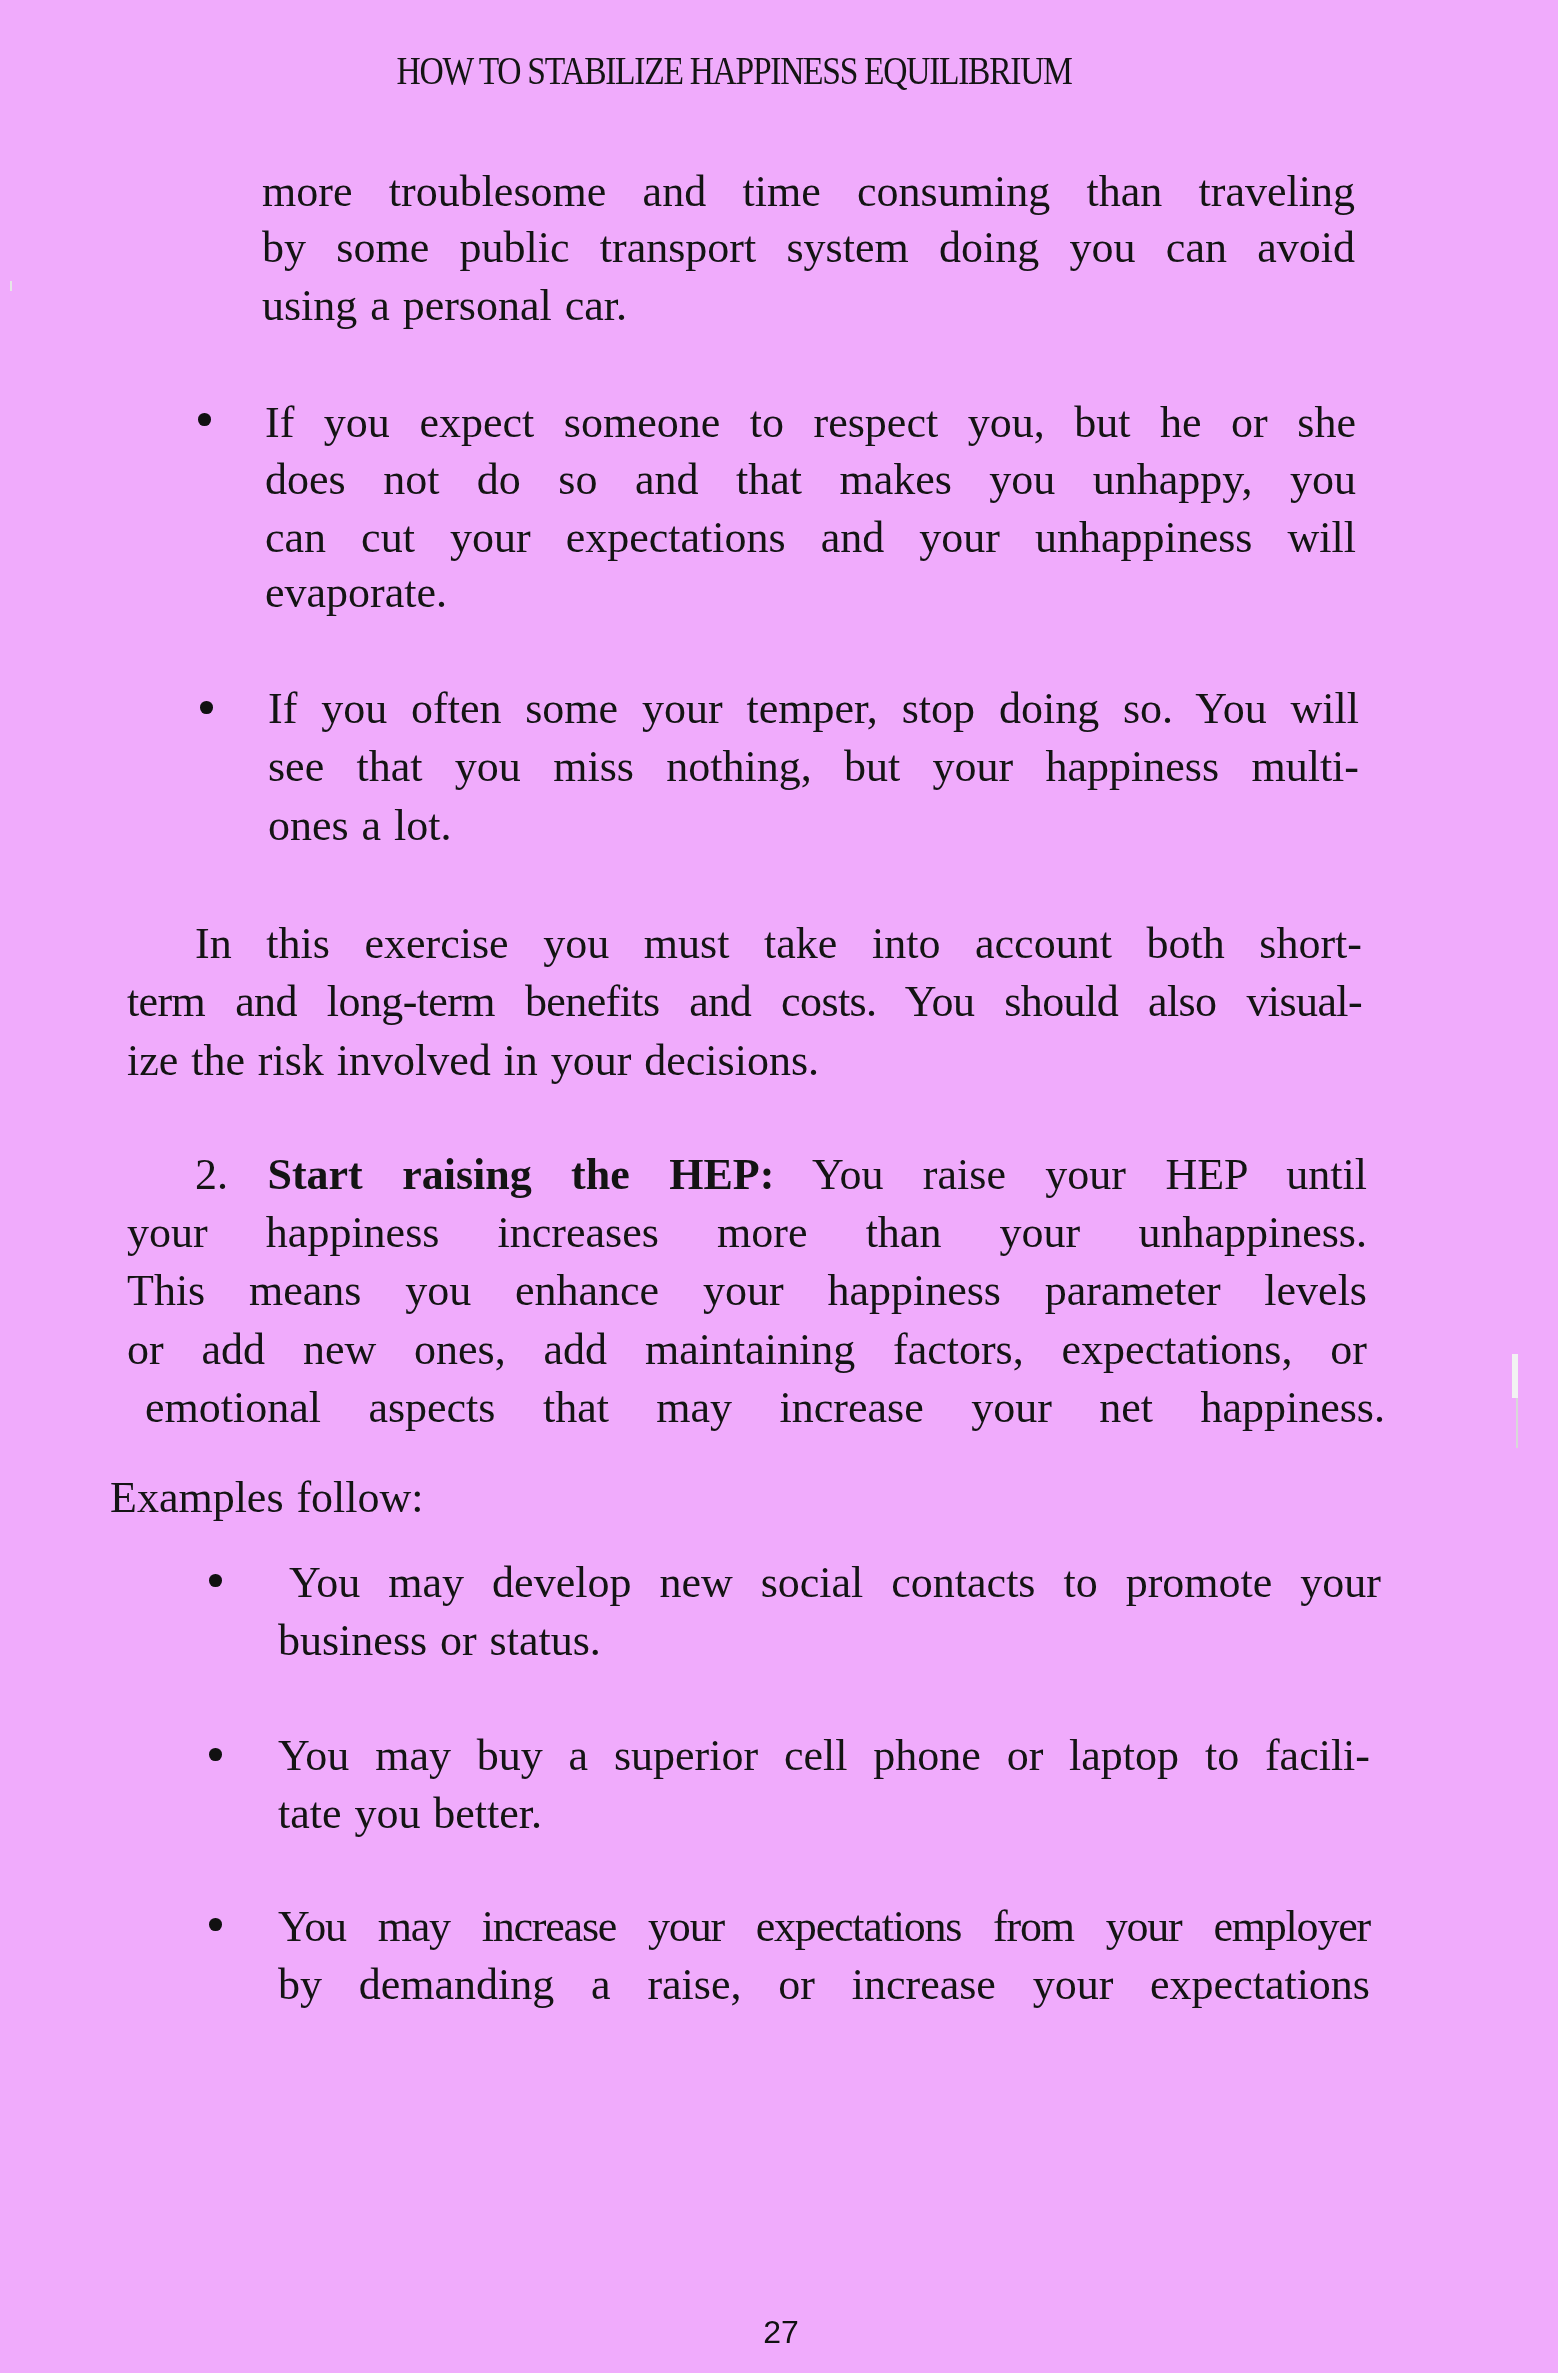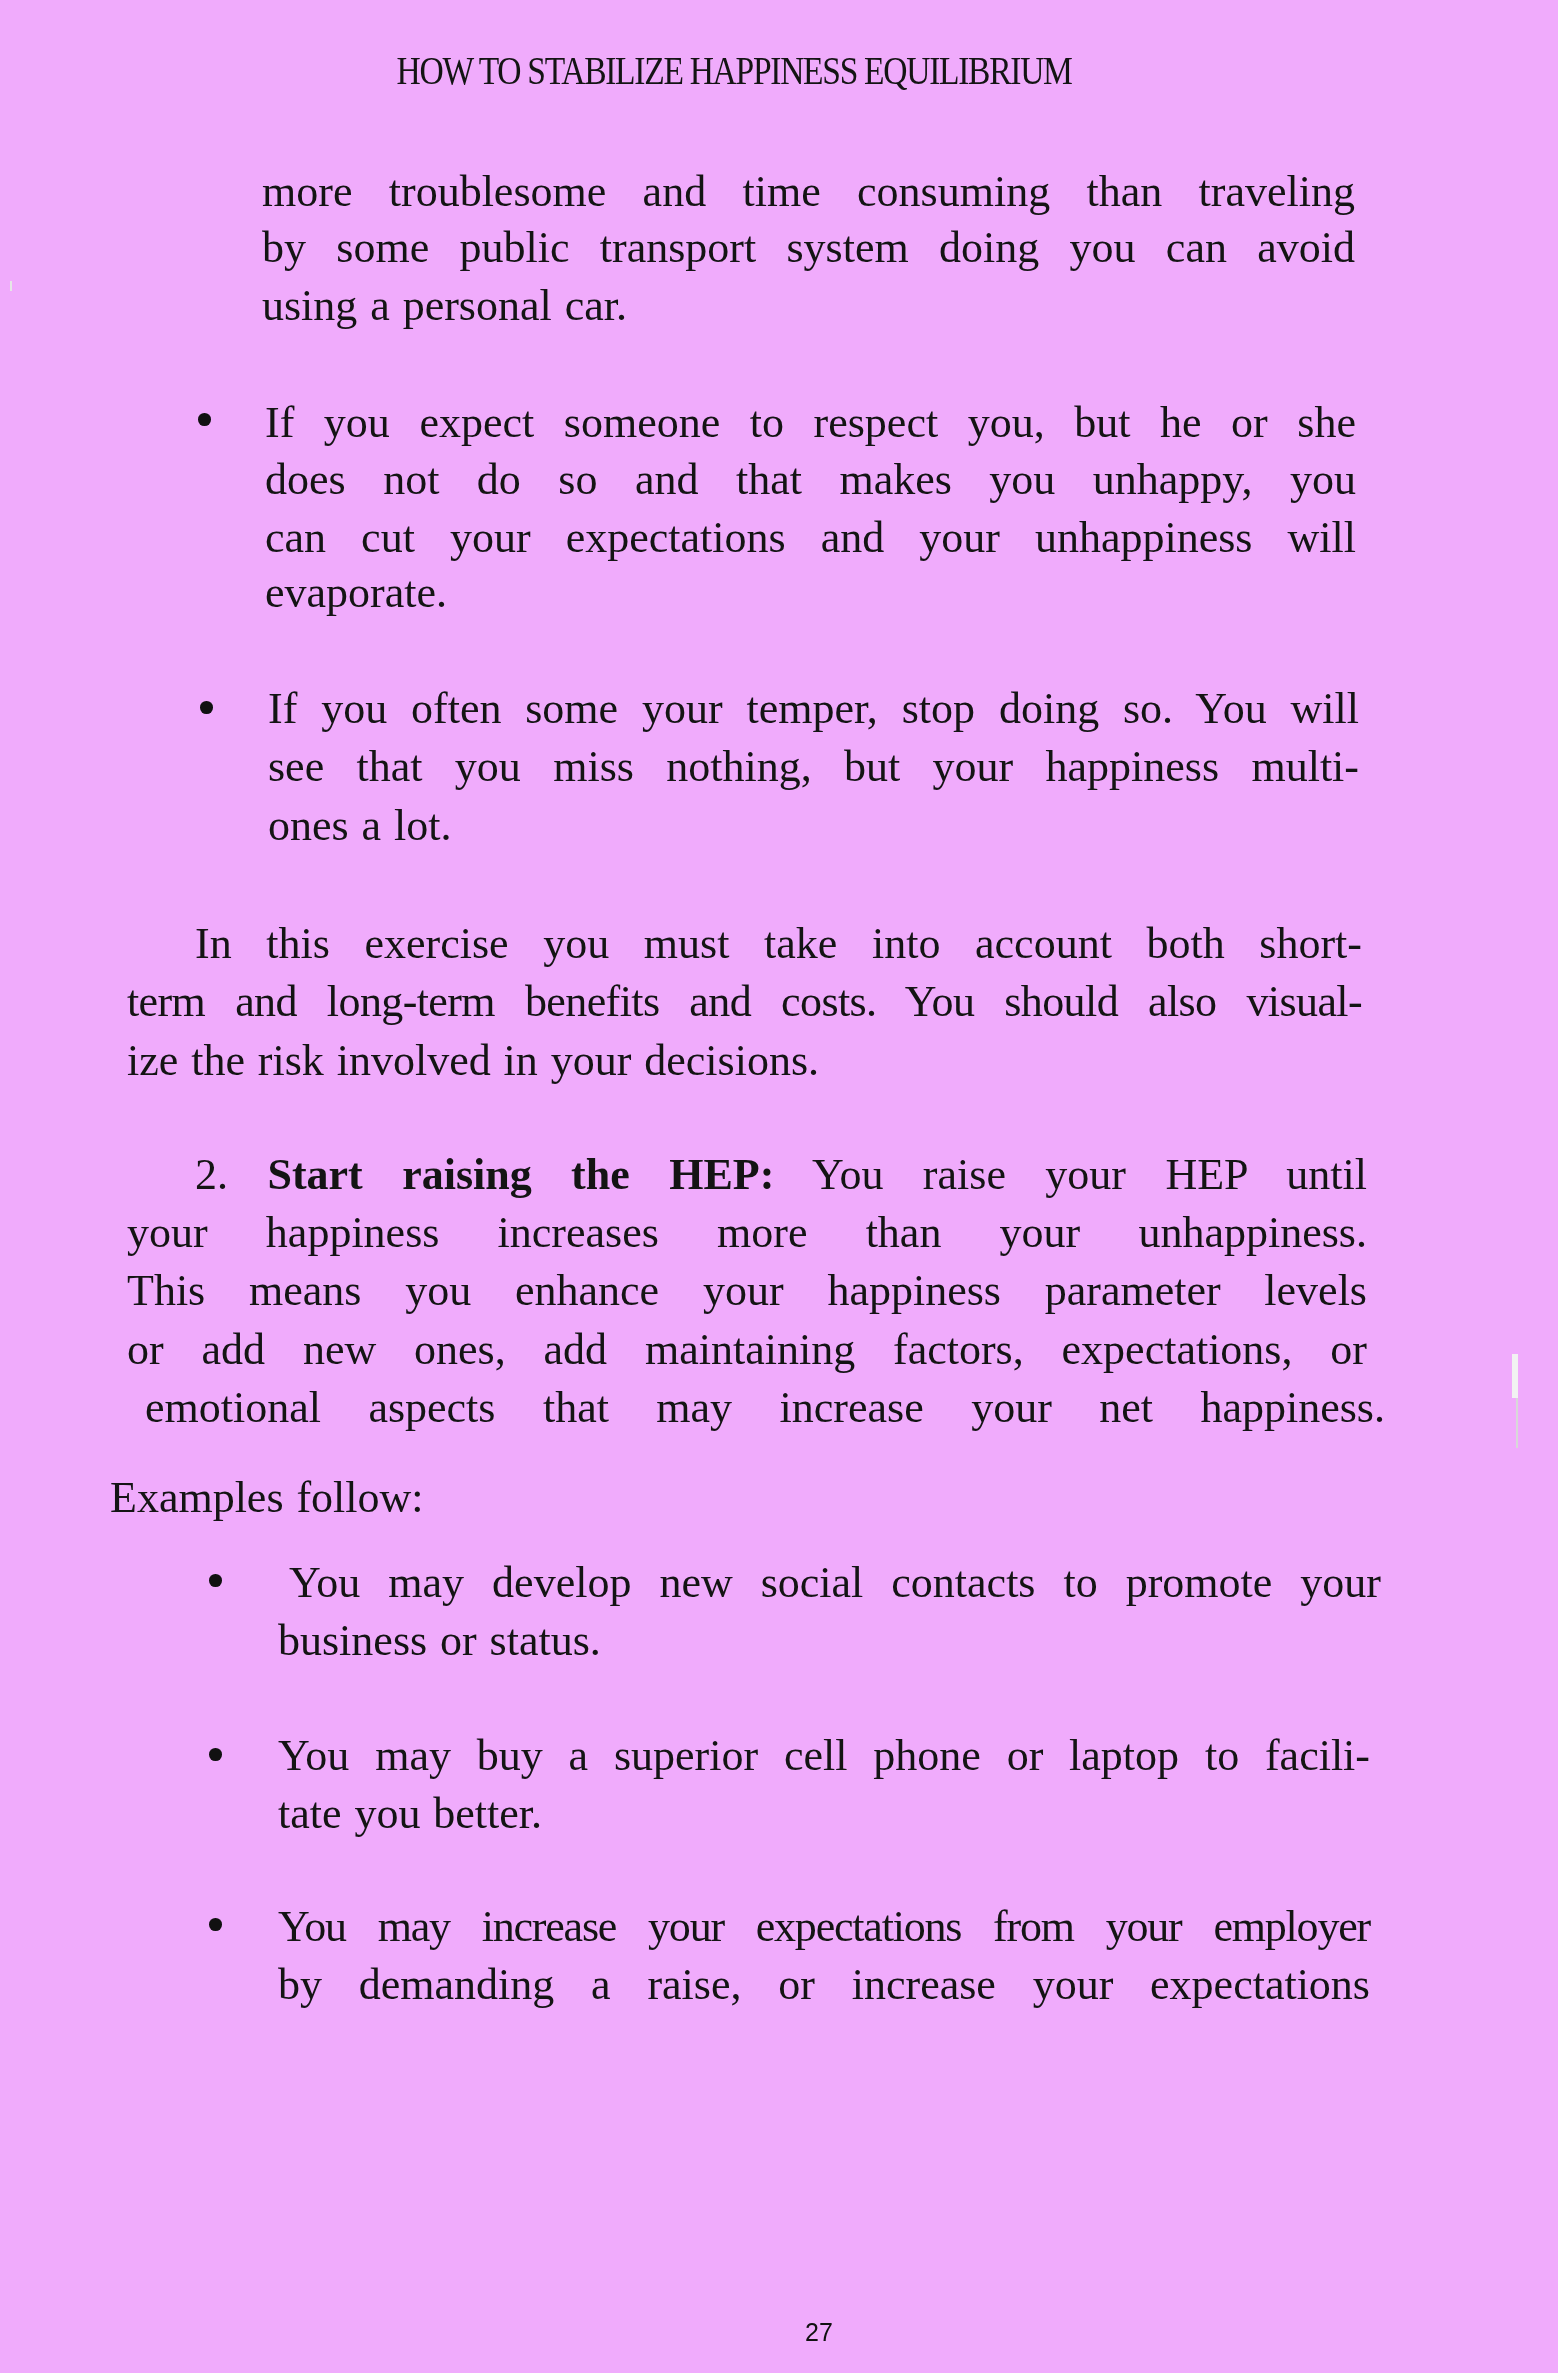--- a/index.html
+++ b/index.html
@@ -7,22 +7,22 @@
          font-family: "Liberation Serif", "DejaVu Serif", serif; color: #141414; }
   .page { position: absolute; left: 0; top: 0; width: 1558px; height: 2374px; background: #f0abfc; }
   .running-head { position: absolute; left: 311px; width: 846px; top: 49px; font-size: 39px;
                   line-height: 43px; letter-spacing: -1.5px; white-space: nowrap; text-align: center;
                   transform: scaleX(0.86); transform-origin: left top; width: 984px; }
   .ln { position: absolute; font-size: 44px; line-height: 58px; height: 58px; white-space: nowrap;
         text-align: justify; text-align-last: justify; word-spacing: 1.9px; transform-origin: left top; }
   .ln.last { text-align: left; text-align-last: left; }
   .bullet { position: absolute; width: 12.6px; height: 12.6px; border-radius: 50%; background: #111; }
   .bold { font-weight: bold; }
-  .page-number { position: absolute; left: 785px; width: 68px; top: 2313px; text-align: center;
-                 font-family: "Liberation Sans", "DejaVu Sans", sans-serif; font-size: 25px; line-height: 39px; color: #111; }
+  .page-number { position: absolute; left: 747px; width: 68px; top: 2313px; text-align: center;
+                 font-family: "Liberation Sans", "DejaVu Sans", sans-serif; font-size: 32px; line-height: 39px; color: #111; }
   .artifact { position: absolute; background: #d8d8d8; }
 </style>
 </head>
 <body>
 
 <div class="page">
 
   <div class="running-head">HOW TO STABILIZE HAPPINESS EQUILIBRIUM</div>
 
   <div>

